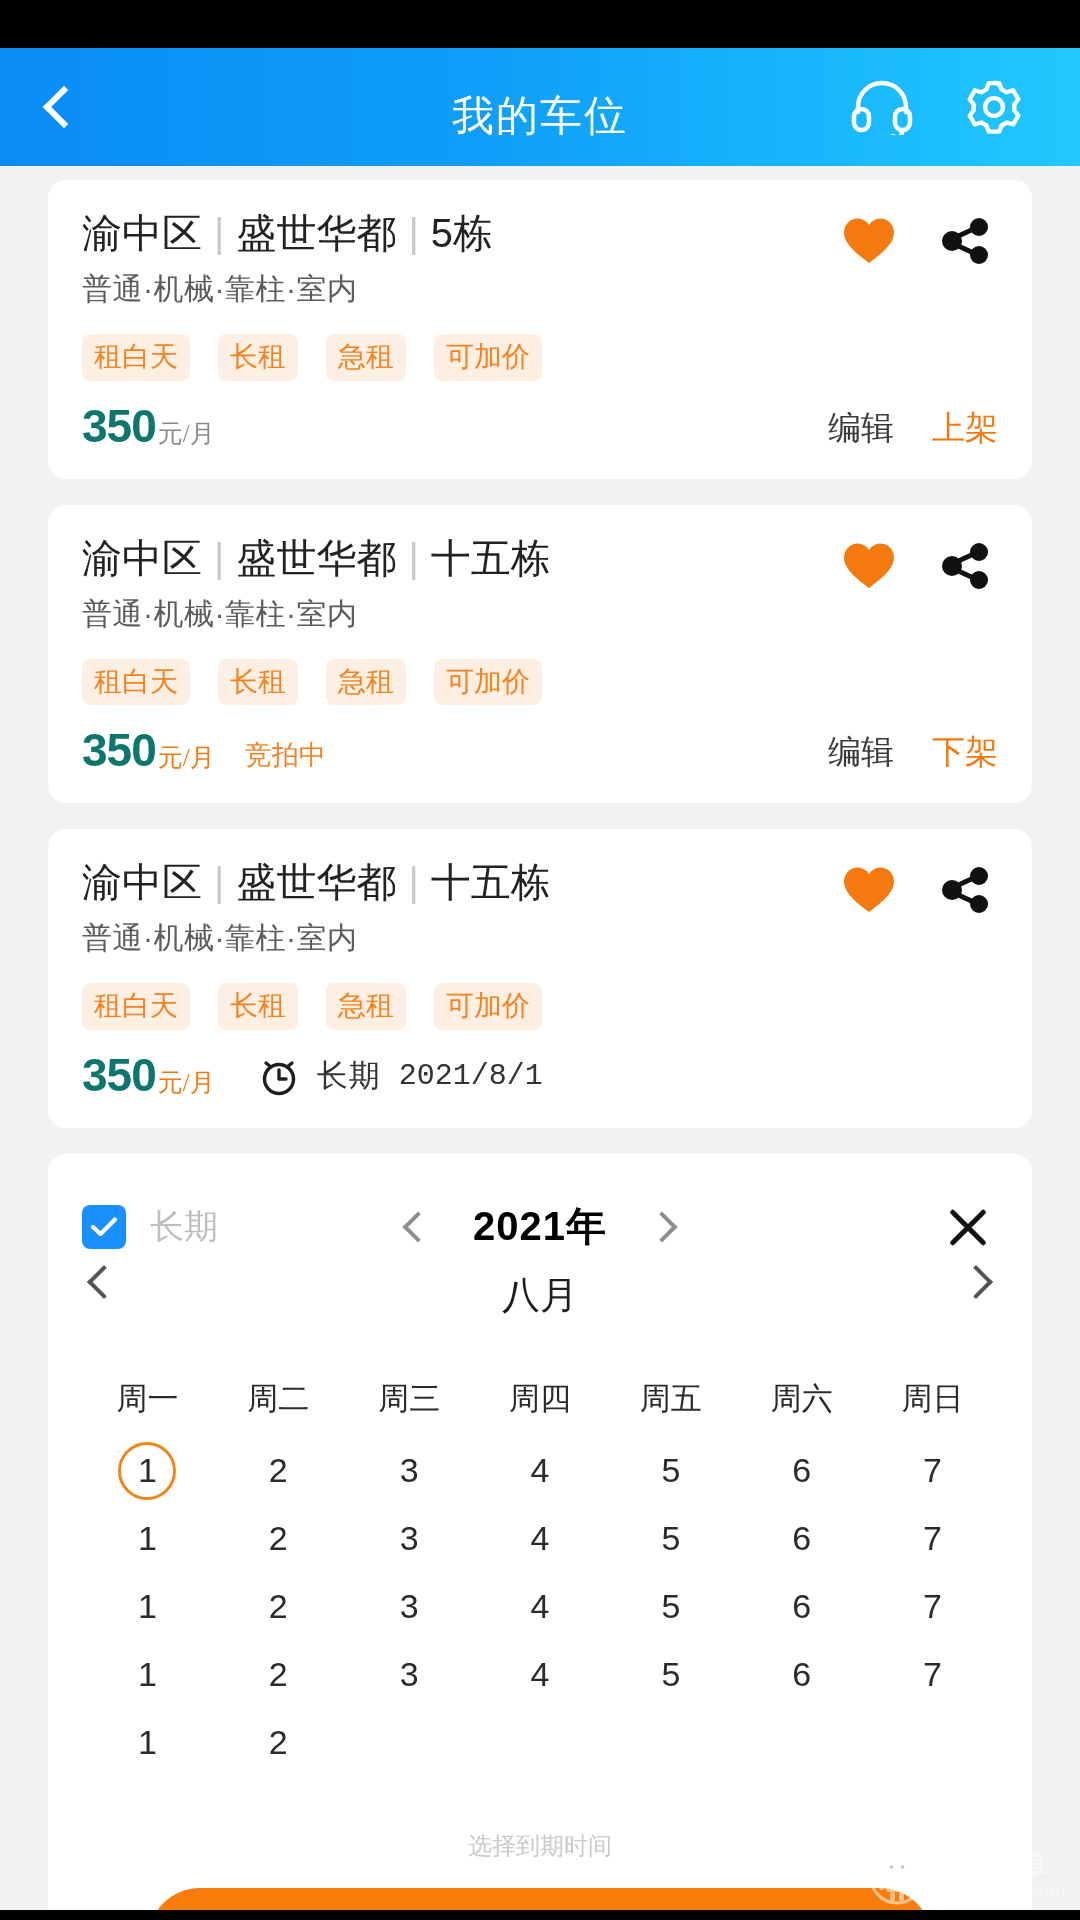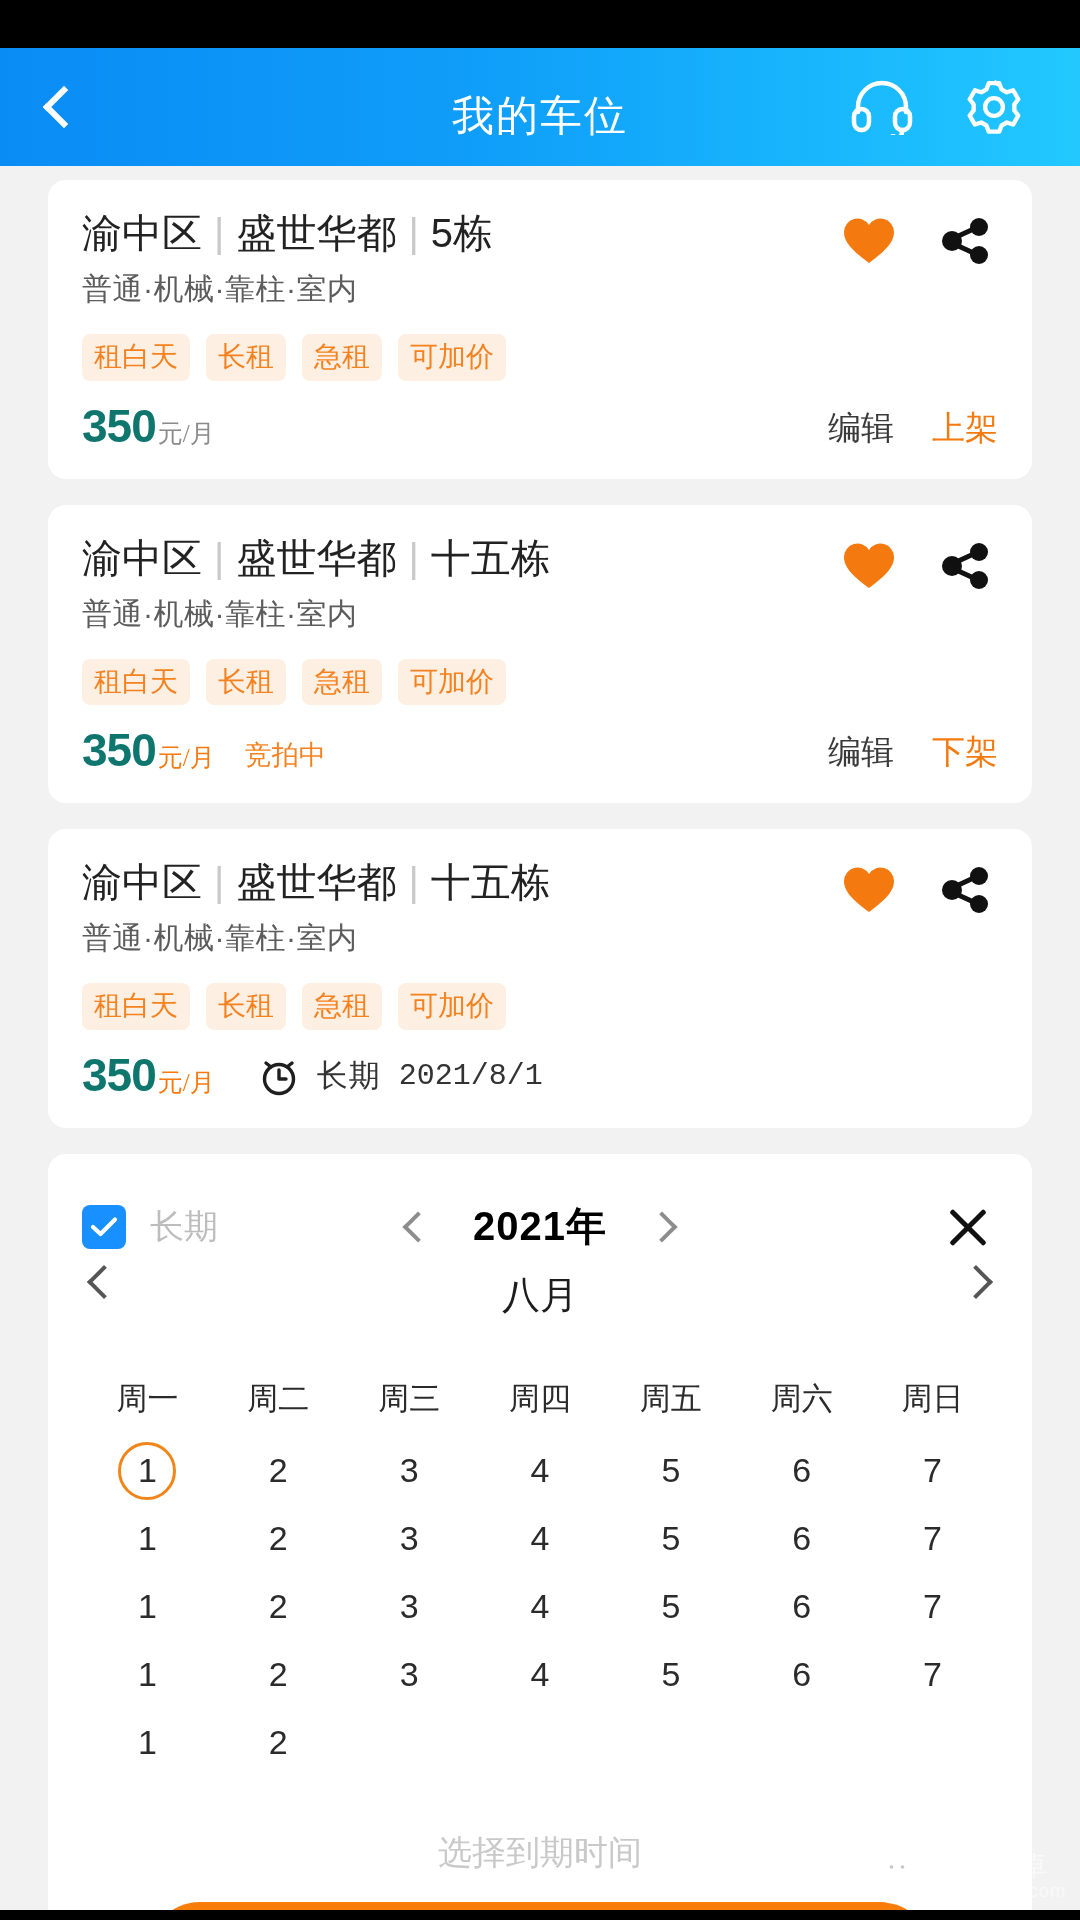--- a/index.html
+++ b/index.html
@@ -33,21 +33,21 @@
   .list { padding:14px 48px 0 48px; }
   .card { background:#fff; border-radius:18px; margin-bottom:26px; padding:30px 34px 26px 34px; position:relative; }
 
   .card-top { display:flex; align-items:flex-start; }
   .card-titles { flex:1; min-width:0; }
   .card-title { font-size:40px; color:#222; line-height:1.18; white-space:nowrap; }
   .card-title .sep { color:#c9c9c9; padding:0 12px; font-weight:300; }
   .card-sub { font-size:30px; color:#5c5c5c; margin-top:12px; letter-spacing:0.5px; }
   .card-icons { display:flex; align-items:center; gap:44px; padding-top:6px; padding-right:6px; }
 
-  .tags { display:flex; gap:16px; margin-top:24px;text-align:center; }
+  .tags { display:flex; gap:28px; margin-top:24px;text-align:center; }
   .tag { background:#fdf0e3; color:#f58220; font-size:28px; padding:5px 12px; border-radius:8px; line-height:1.3; }
 
   .card-bottom { display:flex; align-items:flex-end; margin-top:18px; }
   .price { display:flex; align-items:baseline; }
   .price-num { font-size:46px; font-weight:bold; color:#0f766e; letter-spacing:-1px; }
   .price-unit { font-size:25px; color:#8a8a8a; margin-left:2px;font-family:Liberation Serif, serif; }
   .price-unit.orange { color:#f47a0f; }
   .status-inline { font-size:27px; color:#f58220; margin-left:30px; position:relative; top:-4px; }
   .lease-info { display:flex; align-items:center; margin-left:42px; position:relative; top:-4px; }
   .lease-text { font-size:31px; color:#333; margin-left:16px; letter-spacing:1px; }
@@ -84,21 +84,21 @@
   .weekdays { display:grid; grid-template-columns:repeat(7,1fr); margin-top:16px; }
   .weekday { text-align:center; font-size:31px; color:#2b2b2b; }
 
   .days { display:grid; grid-template-columns:repeat(7,1fr); row-gap:10px; margin-top:22px; }
   .day { height:58px; display:flex; align-items:center; justify-content:center;
          font-size:34px; color:#2b2b2b; cursor:pointer; }
   .day .pill { width:58px; height:58px; display:flex; align-items:center; justify-content:center; border-radius:50%; }
   .day.selected .pill { border:3px solid #f08519; }
   .day.empty { cursor:default; }
 
-  .hint { text-align:center; font-size:34px; color:#c9c9c9; margin-top:58px; }
+  .hint { text-align:center; font-size:24px; color:#c9c9c9; margin-top:58px; }
   .confirm-wrap { padding:26px 66px 40px 66px; }
   .confirm {
     width:100%; height:104px; border-radius:56px; background:#f97d0a; border:none;
     color:#fff; font-size:38px; letter-spacing:3px; cursor:pointer;
     font-family:"Liberation Sans","DejaVu Sans",sans-serif;
   }
 
   
   .watermark { position:absolute; right:14px; bottom:14px; display:flex; align-items:center;
                gap:10px; opacity:0.55; pointer-events:none; }

